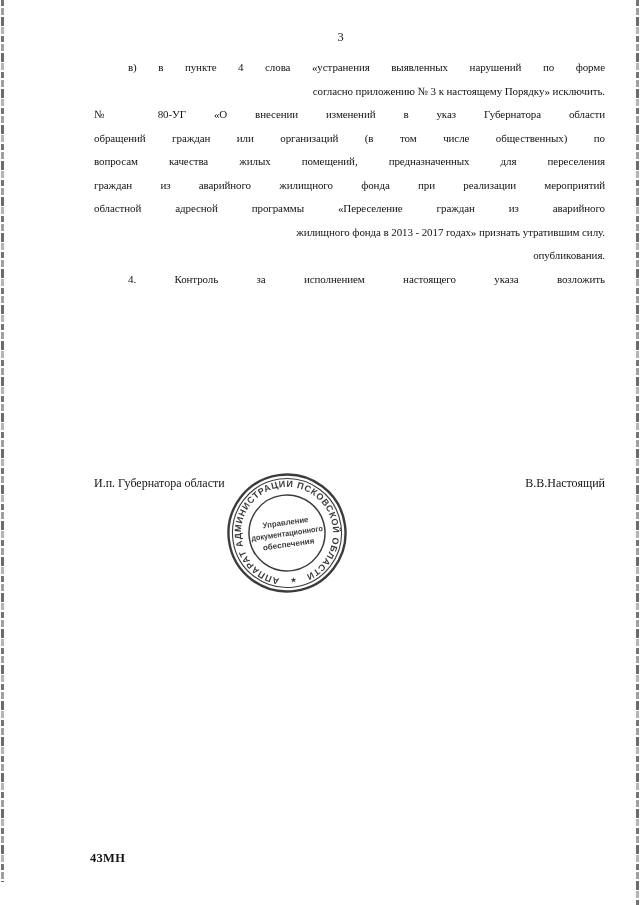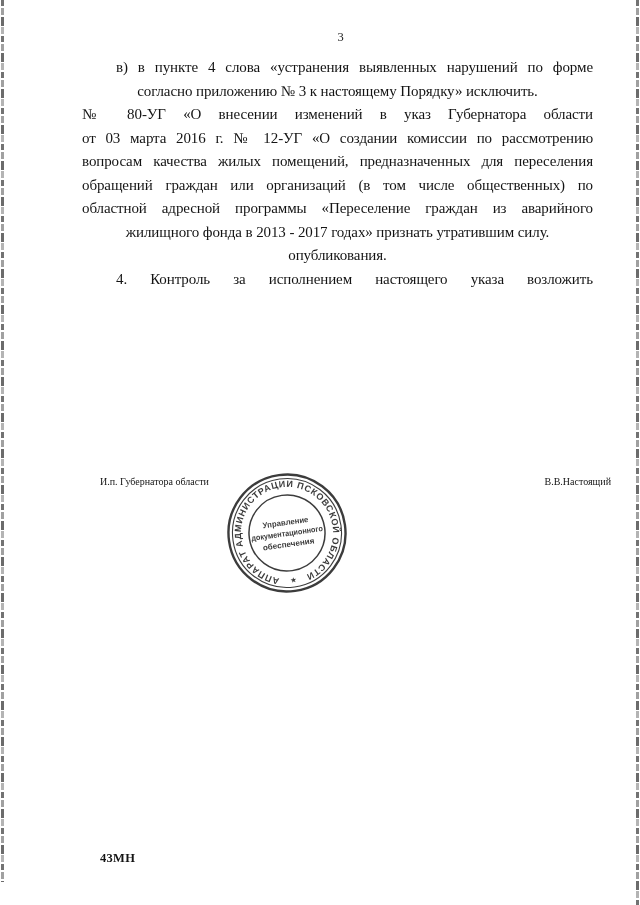--- a/index.html
+++ b/index.html
@@ -21,61 +21,61 @@
       rgba(130,130,130,.6) 27px 34px, rgba(0,0,0,0) 34px 36px);
   }
   .scan-edge.left{left:1px;height:882px;}
   .scan-edge.right{left:636px;height:905px;}
 
   .page-number{
     position:absolute;left:85px;top:30px;width:511px;
     text-align:center;font-size:12.5px;
   }
   .doc-body{
-    position:absolute;left:82px;top:56px;width:511px;
-    font-size:15px;letter-spacing:-0.1px;
+    position:absolute;left:94px;top:56px;width:511px;
+    font-size:11px;letter-spacing:-0.1px;
   }
   .line{
     line-height:23.5px;height:23.5px;overflow:hidden;
-    text-align:center;
+    text-align:right;
   }
   .line.just{text-align:justify;text-align-last:justify;}
   .line.indent{padding-left:34px;}
 
   .signature-row{
-    position:absolute;left:100px;top:476px;width:511px;
+    position:absolute;left:94px;top:476px;width:511px;
     display:flex;justify-content:space-between;
-    font-size:10px;
+    font-size:12px;
   }
   .stamp{
     position:absolute;left:225px;top:471px;
     opacity:.88;
   }
   .footer-code{
-    position:absolute;left:100px;top:851px;
+    position:absolute;left:90px;top:851px;
     font-size:12.5px;font-weight:600;letter-spacing:.3px;
   }
 </style>
 </head>
 <body>
 
 <div class="sheet">
 
   <div class="scan-edge left"></div>
   <div class="scan-edge right"></div>
 
   <div class="page-number">3</div>
 
   <div class="doc-body">
       <div class="line indent just">в) в пункте 4 слова «устранения выявленных нарушений по форме</div>
       <div class="line">согласно приложению № 3 к настоящему Порядку» исключить.</div>
       <div class="line just">№ 80-УГ «О внесении изменений в указ Губернатора области</div>
-      <div class="line just">от 03 марта 2016 г. № 12-УГ «О создании комиссии по рассмотрению</div>
+      <div class="line just">обращений граждан или организаций (в том числе общественных) по</div>
       <div class="line just">вопросам качества жилых помещений, предназначенных для переселения</div>
-      <div class="line just">обращений граждан или организаций (в том числе общественных) по</div>
+      <div class="line just">граждан из аварийного жилищного фонда при реализации мероприятий</div>
       <div class="line just">областной адресной программы «Переселение граждан из аварийного</div>
       <div class="line">жилищного фонда в 2013 - 2017 годах» признать утратившим силу.</div>
       <div class="line">опубликования.</div>
       <div class="line indent just">4. Контроль за исполнением настоящего указа возложить</div>
     </div>
 
   <div class="signature-row">
     <span>И.п. Губернатора области</span>
     <span>В.В.Настоящий</span>
   </div>

